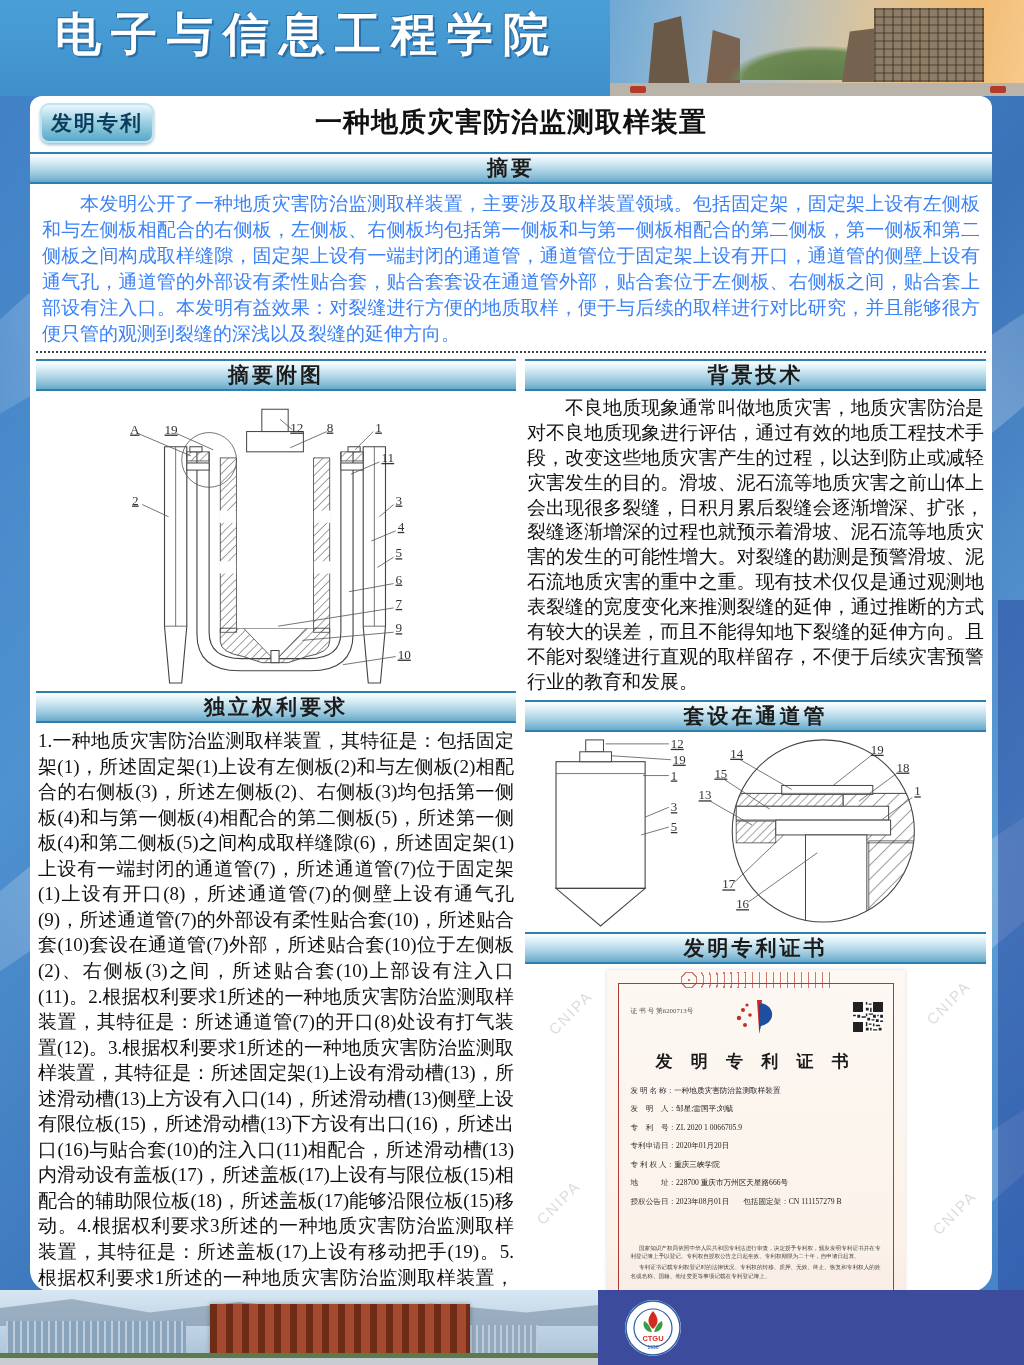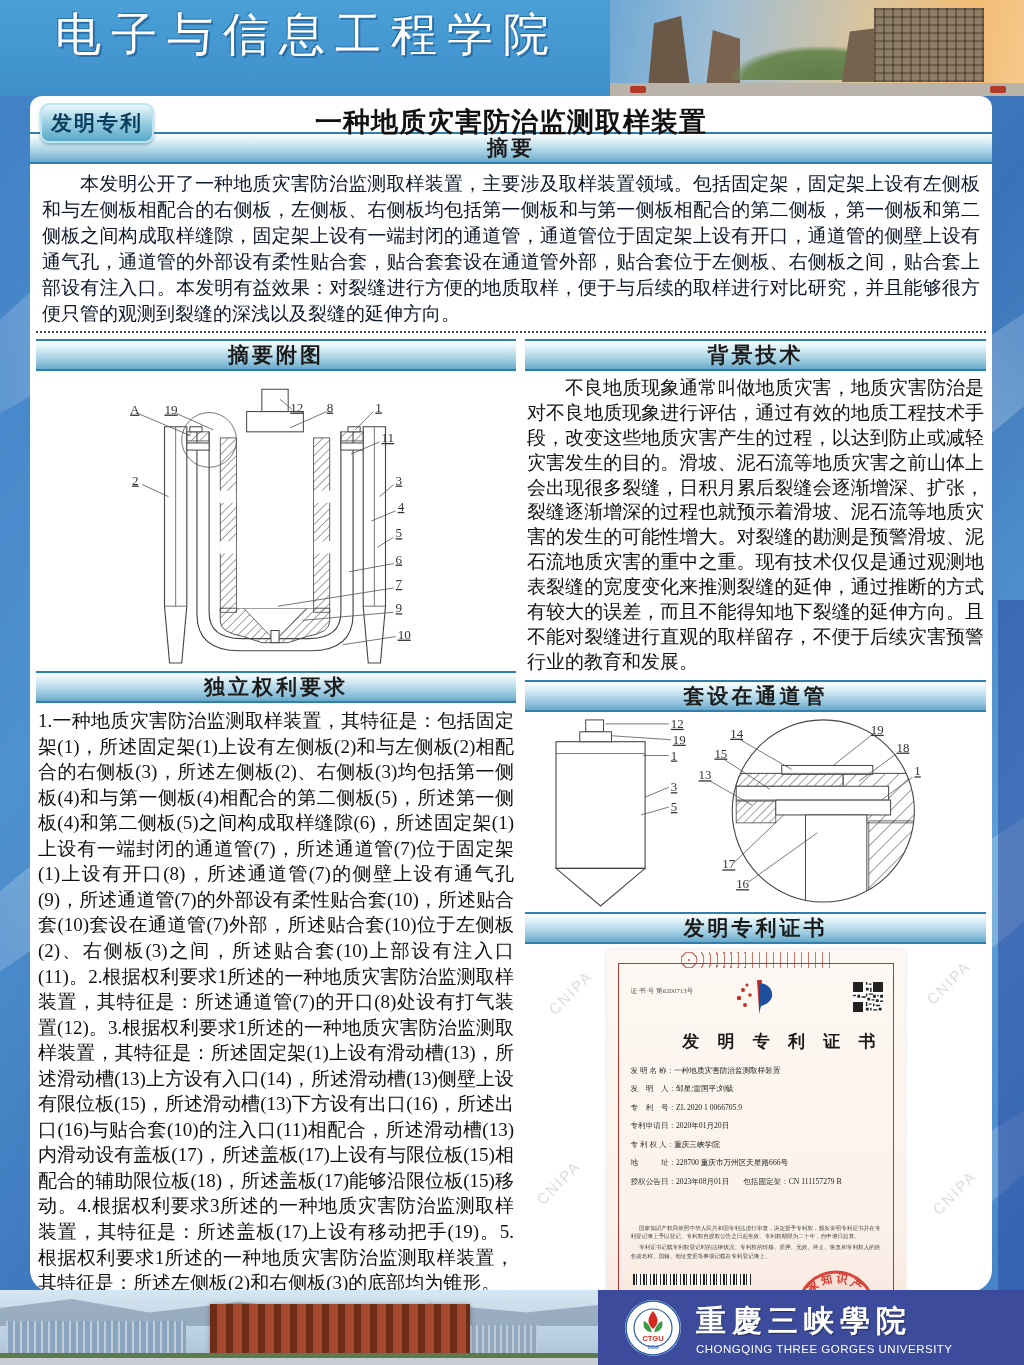--- a/index.html
+++ b/index.html
@@ -10,49 +10,49 @@
   .streak{position:absolute;background:linear-gradient(115deg,rgba(255,255,255,0) 0%,rgba(255,255,255,.28) 50%,rgba(255,255,255,0) 100%);transform:rotate(-38deg);border-radius:50%;pointer-events:none;}
   .s1{width:500px;height:90px;left:-140px;top:240px;}
   .s2{width:600px;height:70px;left:-200px;top:820px;}
   .s3{width:520px;height:80px;right:-180px;top:380px;}
   .s4{width:640px;height:90px;right:-220px;top:900px;}
   .s5{width:420px;height:60px;right:-120px;top:1180px;}
   .rightband{position:absolute;right:0;top:600px;width:26px;height:700px;background:rgba(35,60,150,.45);}
 
   
   .header{position:absolute;left:0;top:0;width:1024px;height:96px;background:linear-gradient(180deg,#4aa0d6 0%,#3f8fcb 100%);}
-  .hdr-cn{position:absolute;left:55px;top:4px;font-size:46px;font-weight:normal;color:#fff;letter-spacing:10px;
+  .hdr-cn{position:absolute;left:55px;top:4px;font-size:46px;font-weight:bold;color:#fff;letter-spacing:10px;
           text-shadow:2px 2px 0 #2a6ea6,-1px -1px 0 #2a6ea6;font-family:"Liberation Serif","DejaVu Serif",serif;}
   .hdr-en{position:absolute;left:58px;top:62px;font-size:19px;color:#fff;font-family:"Liberation Sans","DejaVu Sans",sans-serif;text-shadow:1px 1px 2px rgba(30,70,120,.7);}
   .hdr-photo{position:absolute;right:0;top:0;width:414px;height:96px;overflow:hidden;
      background:linear-gradient(100deg,#6fa8d4 0%,#9dbdd6 25%,#d9c49e 60%,#f2bc74 85%,#f6c98c 100%);}
   .hp-bldgL{position:absolute;left:38px;top:16px;width:60px;height:72px;background:#6b5948;clip-path:polygon(0 100%,10% 10%,55% 0,70% 100%);}
   .hp-bldgL2{position:absolute;left:96px;top:30px;width:34px;height:58px;background:#7a6350;clip-path:polygon(0 100%,20% 0,100% 15%,100% 100%);}
   .hp-hill{position:absolute;left:120px;top:46px;width:180px;height:34px;background:radial-gradient(ellipse at 50% 100%,#5f7c49 0%,#6d8a54 60%,transparent 72%);}
   .hp-bldgR{position:absolute;right:40px;top:8px;width:110px;height:74px;background:
       repeating-linear-gradient(90deg,rgba(40,30,20,.35) 0 2px,transparent 2px 9px),
       repeating-linear-gradient(0deg,rgba(40,30,20,.3) 0 2px,transparent 2px 8px),#8d7c66;}
   .hp-bldgR2{position:absolute;right:130px;top:26px;width:52px;height:56px;background:#75634f;clip-path:polygon(0 100%,15% 10%,100% 0,100% 100%);}
   .hp-road{position:absolute;left:0;bottom:0;width:100%;height:13px;background:#b9b3a9;}
   .hp-dot1,.hp-dot2{position:absolute;bottom:3px;width:16px;height:7px;background:#b23a28;border-radius:2px;}
   .hp-dot1{left:20px;} .hp-dot2{right:18px;}
 
   
   .card{position:absolute;left:30px;top:96px;width:962px;height:1196px;background:#fff;
         border-radius:12px 12px 22px 22px;overflow:hidden;}
-  .title-row{position:relative;height:36px;}
+  .title-row{position:relative;height:56px;}
   .badge{position:absolute;left:10px;top:7px;width:110px;height:36px;border-radius:9px;
      background:linear-gradient(180deg,#eaf7fb 0%,#9fd2e4 45%,#58a8c9 100%);
      border:2px solid #bfe4f1;box-shadow:0 2px 3px rgba(30,90,130,.4);
      color:#0b3c5c;font-weight:bold;font-size:21px;display:flex;align-items:center;justify-content:center;letter-spacing:2px;}
   .main-title{position:absolute;left:0;right:0;top:8px;text-align:center;font-size:27px;font-weight:bold;color:#111;letter-spacing:1px;}
   .bar{height:28px;background:linear-gradient(180deg,#fdffff 0%,#d6ecf5 30%,#93c5dc 75%,#68a9ca 100%);
        border-top:2px solid #2f7fae;border-bottom:2px solid #2f7fae;
        display:flex;align-items:center;justify-content:center;font-size:21px;font-weight:bold;color:#1c1c1c;letter-spacing:3px;}
-  .abstract-text{margin:7px 12px 4px 12px;font-size:19px;line-height:1.37;color:#0f172a;text-align:justify;text-indent:2em;}
+  .abstract-text{margin:7px 12px 4px 12px;font-size:19px;line-height:1.37;color:#3b82f6;text-align:justify;text-indent:2em;}
   .dotted{border:0;border-top:2px dotted #444;margin:4px 6px 0 6px;height:0;}
   .cols{display:flex;margin-top:6px;padding:0 6px;gap:9px;}
   .colL{width:480px;flex:none;}
   .colR{flex:1;min-width:0;position:relative;}
   .body-text{margin:5px 2px;font-size:19px;line-height:1.31;color:#111;text-align:justify;text-indent:2em;}
   .claims-text{margin:5px 2px;font-size:19px;line-height:1.345;color:#111;text-align:justify;}
   figure{margin:0;}
   svg text.fig-label{font-family:"Liberation Serif","DejaVu Serif",serif;font-size:13px;fill:#333;text-decoration:underline;}
   svg .ln{stroke:#555;stroke-width:.8;fill:none;}
   svg .ol{stroke:#444;stroke-width:1.1;fill:none;}
@@ -64,21 +64,21 @@
       font-size:15px;letter-spacing:2px;transform:rotate(-45deg);pointer-events:none;}
   .cert{position:absolute;left:50%;top:6px;transform:translateX(-50%);width:298px;height:392px;
         background:linear-gradient(180deg,#fdf8f3 0%,#fbf2ea 70%,#f6e3da 100%);box-shadow:0 0 4px rgba(0,0,0,.15);}
   .cert-frame{position:absolute;left:11px;top:13px;right:11px;bottom:30px;border:1.6px solid #b03a32;}
   .cert-orn{position:absolute;left:50%;top:2px;transform:translateX(-50%);width:150px;height:16px;
      background:repeating-radial-gradient(circle at 8px 8px,#c4584e 0 1.3px,transparent 1.3px 7px);opacity:.8;}
   .cert-in{position:absolute;left:22px;top:24px;right:22px;bottom:34px;font-size:7.6px;color:#333;}
   .cert-no{position:absolute;left:2px;top:12px;font-size:6.8px;color:#555;}
   .cnipa-logo{position:absolute;left:50%;top:4px;transform:translateX(-50%);}
   .cert-qr{position:absolute;right:0;top:8px;}
-  .cert-title{position:absolute;left:0;right:0;top:56px;text-align:right;font-size:17px;font-weight:bold;color:#1a1a1a;letter-spacing:7px;}
+  .cert-title{position:absolute;left:0;right:0;top:56px;text-align:center;font-size:17px;font-weight:bold;color:#1a1a1a;letter-spacing:7px;}
   .cert-fields{position:absolute;left:2px;right:2px;top:92px;}
   .cf-row{display:flex;margin-bottom:8.5px;}
   .cf-label{flex:none;color:#333;}
   .cf-val{color:#222;}
   .cf-two{display:flex;gap:14px;}
   .cert-notes{position:absolute;left:2px;right:2px;top:250px;font-size:5.6px;line-height:1.5;color:#444;text-align:justify;}
   .cert-notes p{margin:0 0 3px 0;text-indent:1.5em;}
   .barcode{position:absolute;left:4px;top:300px;width:118px;height:11px;
      background:repeating-linear-gradient(90deg,#222 0 2px,#fff 2px 3px,#222 3px 4px,#fff 4px 7px,#222 7px 8px,#fff 8px 10px);}
   .seal{position:absolute;right:4px;top:292px;}
@@ -386,19 +386,15 @@
       <svg class="ctgu" width="58" height="58" viewBox="0 0 58 58">
         <circle cx="29" cy="29" r="28" fill="#fff"></circle>
         <circle cx="29" cy="29" r="27" fill="none" stroke="#2a5fa8" stroke-width="1.5"></circle>
         <circle cx="29" cy="29" r="19" fill="none" stroke="#2a5fa8" stroke-width="1.2"></circle>
         <path d="M29,12 C24,18 22,24 29,30 C36,24 34,18 29,12 Z" fill="#d42b20"></path>
         <path d="M20,22 C18,28 22,33 28,33 C26,27 24,24 20,22 Z" fill="#3a9a46"></path>
         <path d="M38,22 C40,28 36,33 30,33 C32,27 34,24 38,22 Z" fill="#3a9a46"></path>
         <text x="29" y="42" text-anchor="middle" font-size="7.5" font-weight="bold" fill="#d42b20" font-family="Liberation Sans,sans-serif">CTGU</text>
         <text x="29" y="50" text-anchor="middle" font-size="5" fill="#2a5fa8" font-family="Liberation Sans,sans-serif">1956</text>
       </svg>
-      <div class="univ">
-        <div class="univ-cn">重慶三峡學院</div>
-        <div class="univ-en">CHONGQING THREE GORGES UNIVERSITY</div>
-      </div>
     </div>
   </div>
 </div>
 
 </body></html>

